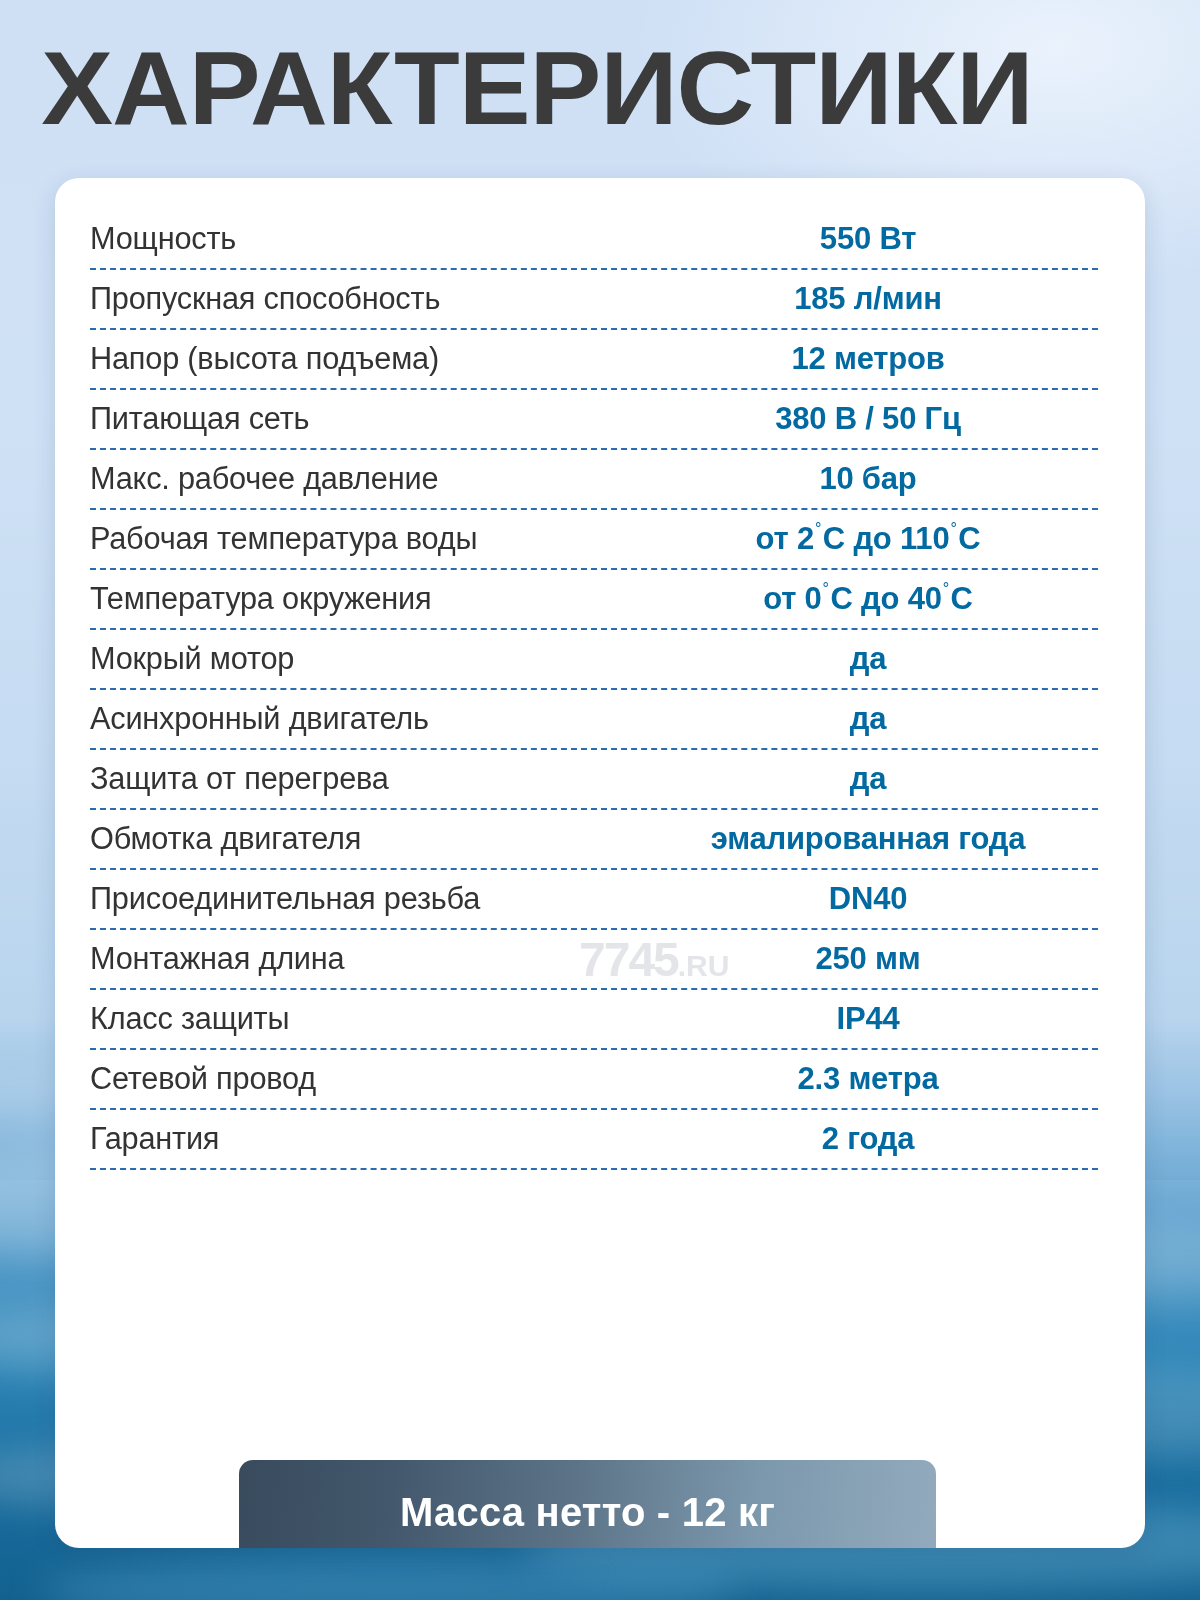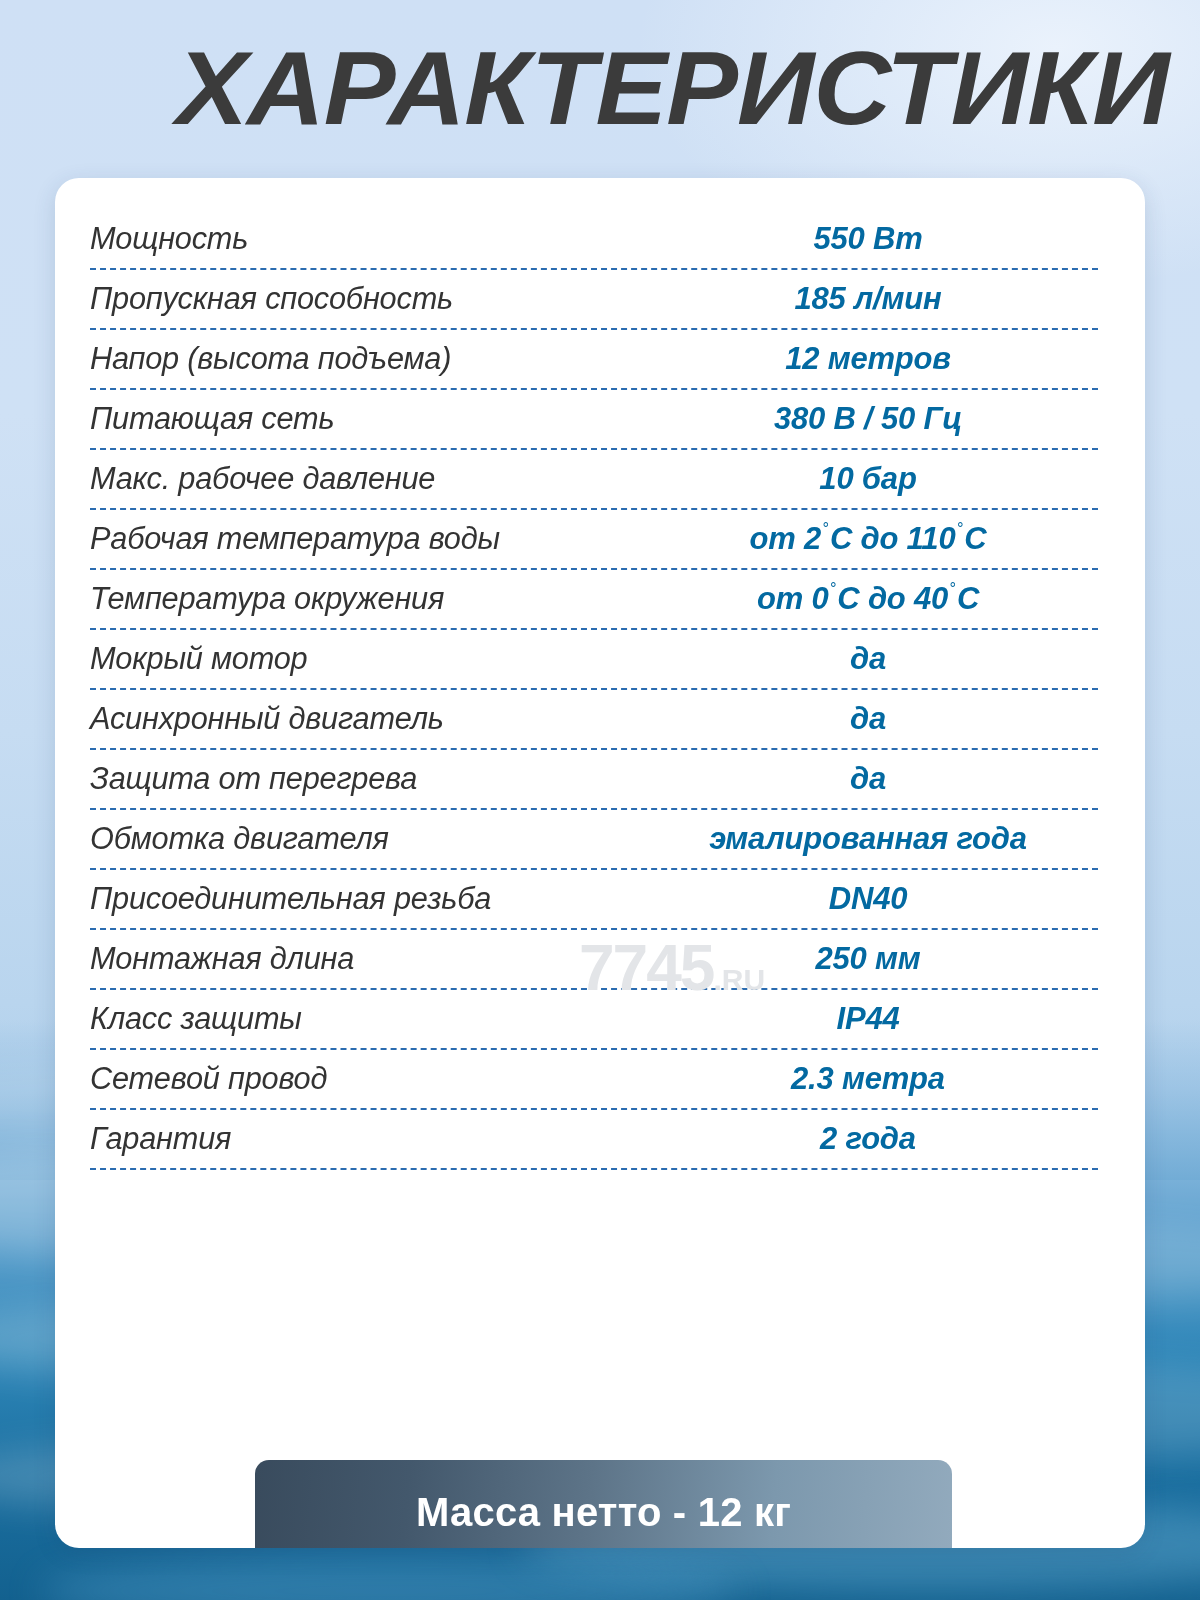--- a/index.html
+++ b/index.html
@@ -27,22 +27,22 @@
   .w2{left:460px;top:1215px;width:900px;height:90px;background:rgba(255,255,255,.16);}
   .w3{left:-80px;top:1300px;width:620px;height:80px;background:rgba(255,255,255,.20);}
   .w4{left:620px;top:1360px;width:760px;height:100px;background:rgba(255,255,255,.14);}
   .w5{left:-60px;top:1442px;width:520px;height:70px;background:rgba(255,255,255,.18);}
   .w6{left:520px;top:1500px;width:820px;height:90px;background:rgba(140,205,240,.30);}
   .w7{left:40px;top:1556px;width:700px;height:70px;background:rgba(120,195,235,.26);}
   .w8{left:-120px;top:1062px;width:480px;height:70px;background:rgba(255,255,255,.13);}
 
   
   #title{
-    position:absolute;left:68px;top:32px;width:1084px;height:112px;z-index:3;
-    display:flex;align-items:center;justify-content:flex-end;font-style:italic;
+    position:absolute;left:58px;top:32px;width:1084px;height:112px;z-index:3;
+    display:flex;align-items:center;justify-content:flex-start;
   }
   #title span{
     display:block;
     font-family:"Liberation Sans", sans-serif;
     font-weight:bold;
     font-size:104px;
     line-height:104px;
     letter-spacing:-1px;
     color:#3b3b3b;
     transform:scaleX(1.035);
@@ -60,21 +60,20 @@
 
   #spec-table{
     position:absolute;left:35px;top:32px;width:1008px;
   }
 
   .spec-row{
     display:flex;align-items:center;
     height:58px;
     border-bottom:2px dashed #2b6cb0;
     position:relative;
-    font-style:italic;
   }
   .spec-label{
     flex:0 0 548px;
     font-size:31px;
     font-weight:normal;
     color:#333333;
     letter-spacing:-.2px;
     white-space:nowrap;
     transform:scaleX(.99);
     transform-origin:left center;
@@ -98,26 +97,26 @@
 
   
   #watermark{
     position:absolute;left:524px;top:758px;z-index:4;
     pointer-events:none;user-select:none;
     font-family:"Liberation Sans", sans-serif;
     color:#e3e5e8;
     line-height:1;
     white-space:nowrap;
   }
-  #watermark .wm-main{font-size:64px;font-weight:bold;letter-spacing:-2px;}
+  #watermark .wm-main{font-size:48px;font-weight:bold;letter-spacing:-2px;}
   #watermark .wm-tld{font-size:30px;font-weight:bold;letter-spacing:0px;}
 
   
   #mass-badge{
-    position:absolute;left:200px;top:1282px;width:697px;height:105px;
+    position:absolute;left:184px;top:1282px;width:697px;height:105px;
     border-radius:14px 14px 0 0;
     background:linear-gradient(95deg,#394b5d 0%, #43586c 22%, #5d7488 48%, #7c98ad 74%, #92aabd 100%);
     display:flex;align-items:center;justify-content:center;
     z-index:3;
   }
   #mass-badge span{
     font-size:40px;font-weight:bold;color:#ffffff;
     letter-spacing:.2px;white-space:nowrap;
     transform:scaleX(1.0);
   }

